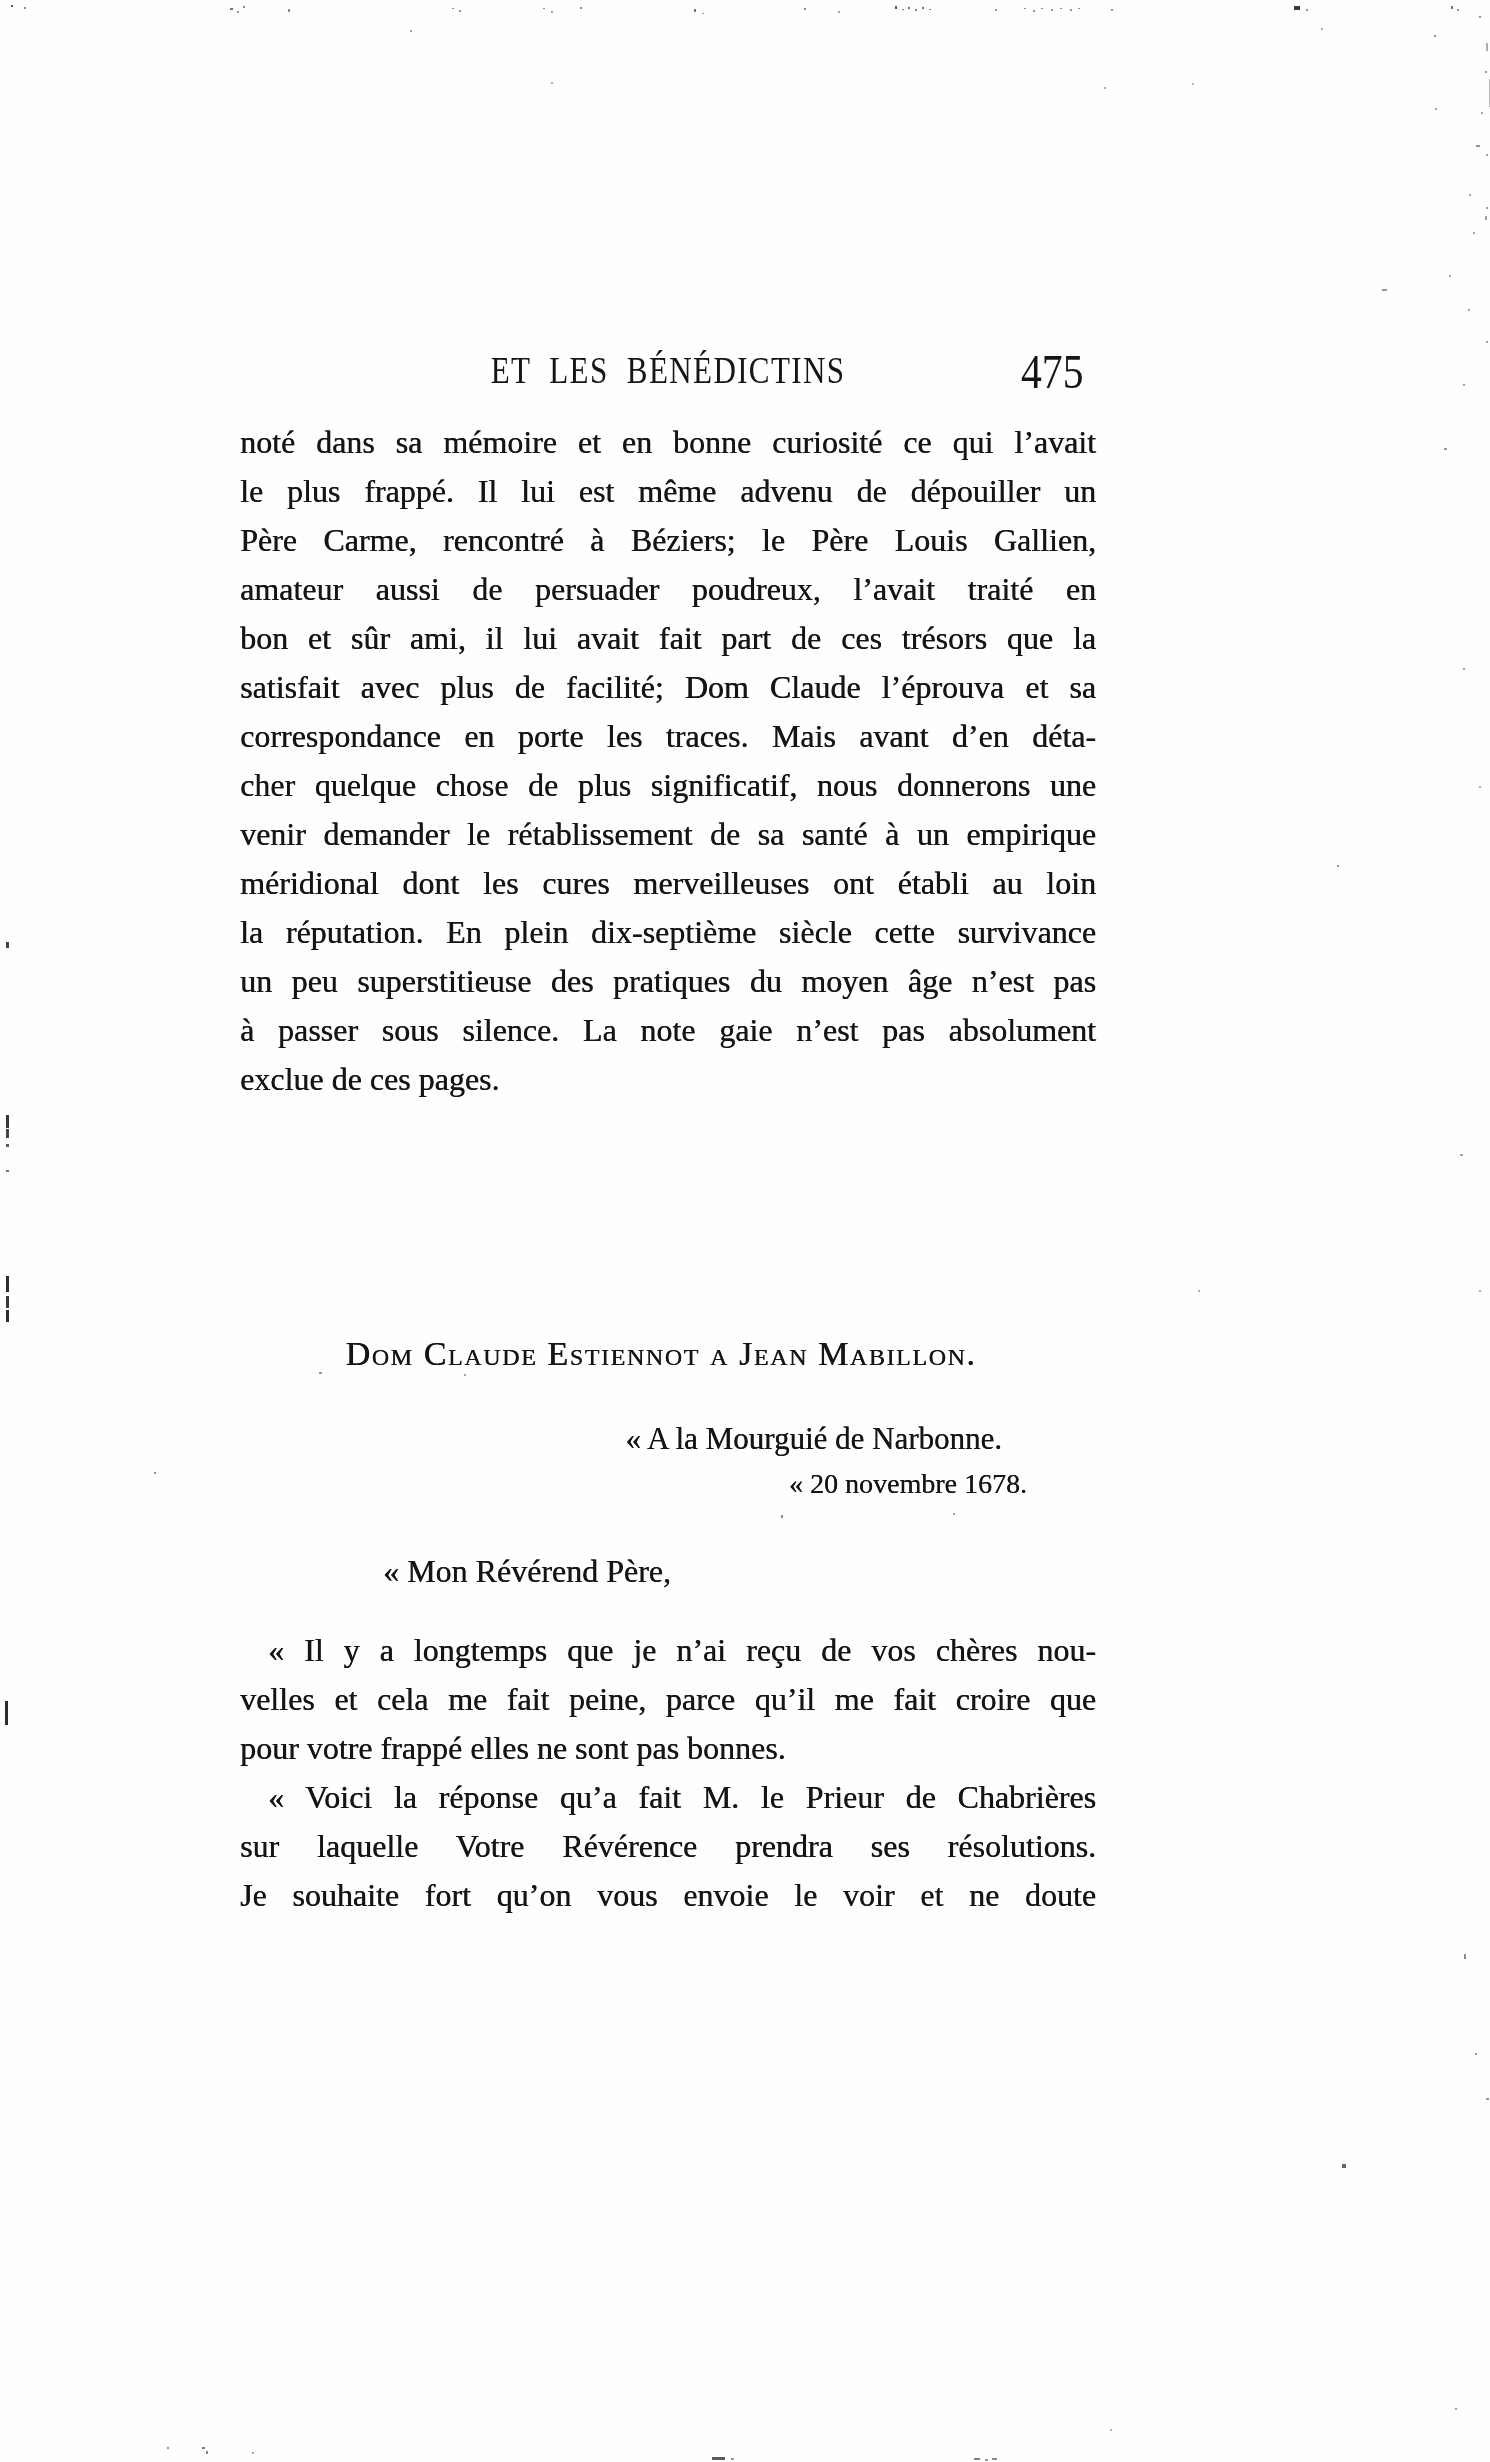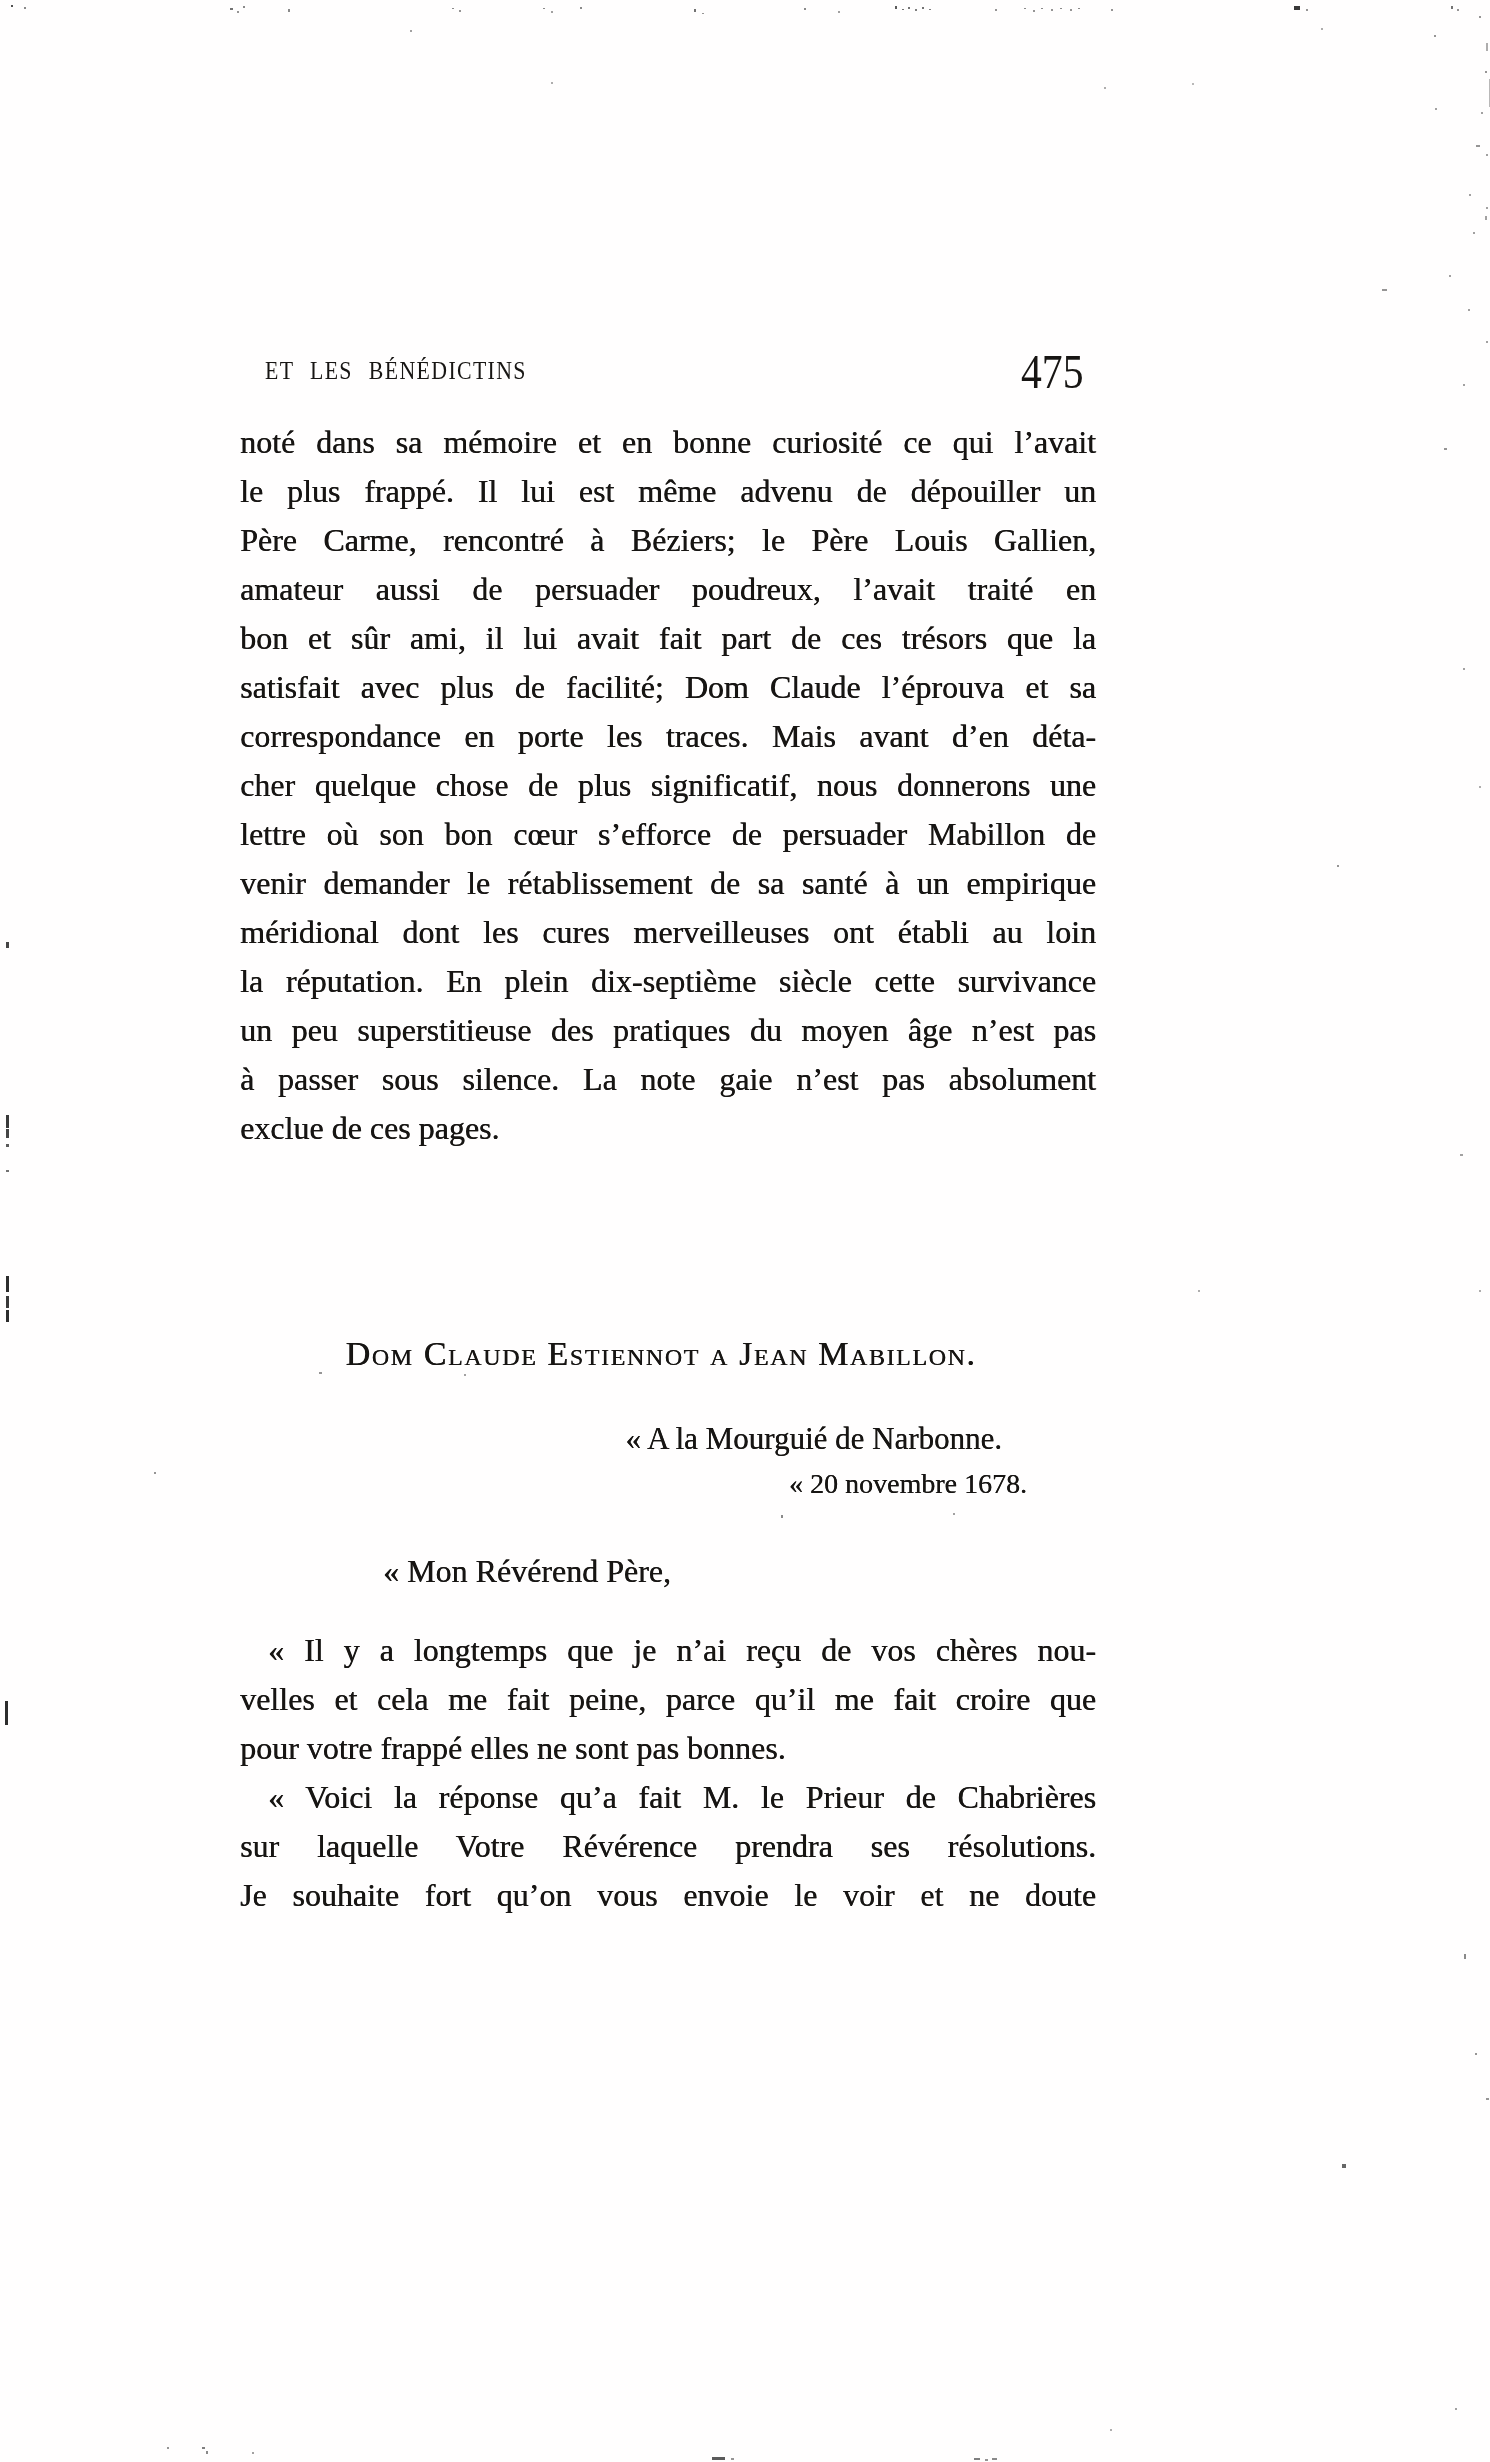--- a/index.html
+++ b/index.html
@@ -8,22 +8,22 @@
     width:1490px;height:2462px;
     background:#fffefe;
     overflow:hidden;
     color:#171513;
     font-family:"Liberation Serif","DejaVu Serif",serif;
   }
   .column{position:absolute;left:240px;top:0;width:856px;height:100%;}
   
   .runhead{position:absolute;top:346px;left:0;width:100%;height:57px;}
   .runtitle{
-    display:block;
-    font-size:26px;line-height:50px;
+    display:block;text-align:center;
+    font-size:37px;line-height:50px;
     letter-spacing:1.6px;word-spacing:11px;
   }
   .runtitle .squeeze{display:inline-block;transform:scaleX(.84);transform-origin:center;}
   .pagenum{
     position:absolute;right:12.6px;top:-3.1px;
     font-size:49px;line-height:57px;
     transform:scaleX(.85);transform-origin:right center;
   }
   
   .main-text{position:absolute;top:418px;left:0;width:100%;}
@@ -171,21 +171,20 @@
           <div class="line">noté dans sa mémoire et en bonne curiosité ce qui l’avait</div>
           <div class="line">le plus frappé. Il lui est même advenu de dépouiller un</div>
           <div class="line">Père Carme, rencontré à Béziers; le Père Louis Gallien,</div>
           <div class="line">amateur aussi de persuader poudreux, l’avait traité en</div>
           <div class="line">bon et sûr ami, il lui avait fait part de ces trésors que la</div>
         </div>
         <div>
           <div class="line">satisfait avec plus de facilité; Dom Claude l’éprouva et sa</div>
           <div class="line">correspondance en porte les traces. Mais avant d’en déta-</div>
           <div class="line">cher quelque chose de plus significatif, nous donnerons une</div>
-          <div class="line">lettre où son bon cœur s’efforce de persuader Mabillon de</div>
           <div class="line">venir demander le rétablissement de sa santé à un empirique</div>
           <div class="line">méridional dont les cures merveilleuses ont établi au loin</div>
           <div class="line">la réputation. En plein dix-septième siècle cette survivance</div>
           <div class="line">un peu superstitieuse des pratiques du moyen âge n’est pas</div>
           <div class="line">à passer sous silence. La note gaie n’est pas absolument</div>
           <div class="line left">exclue de ces pages.</div>
         </div>
       </div>
 
     <div class="letter-heading">Dom Claude Estiennot a Jean Mabillon.</div>

